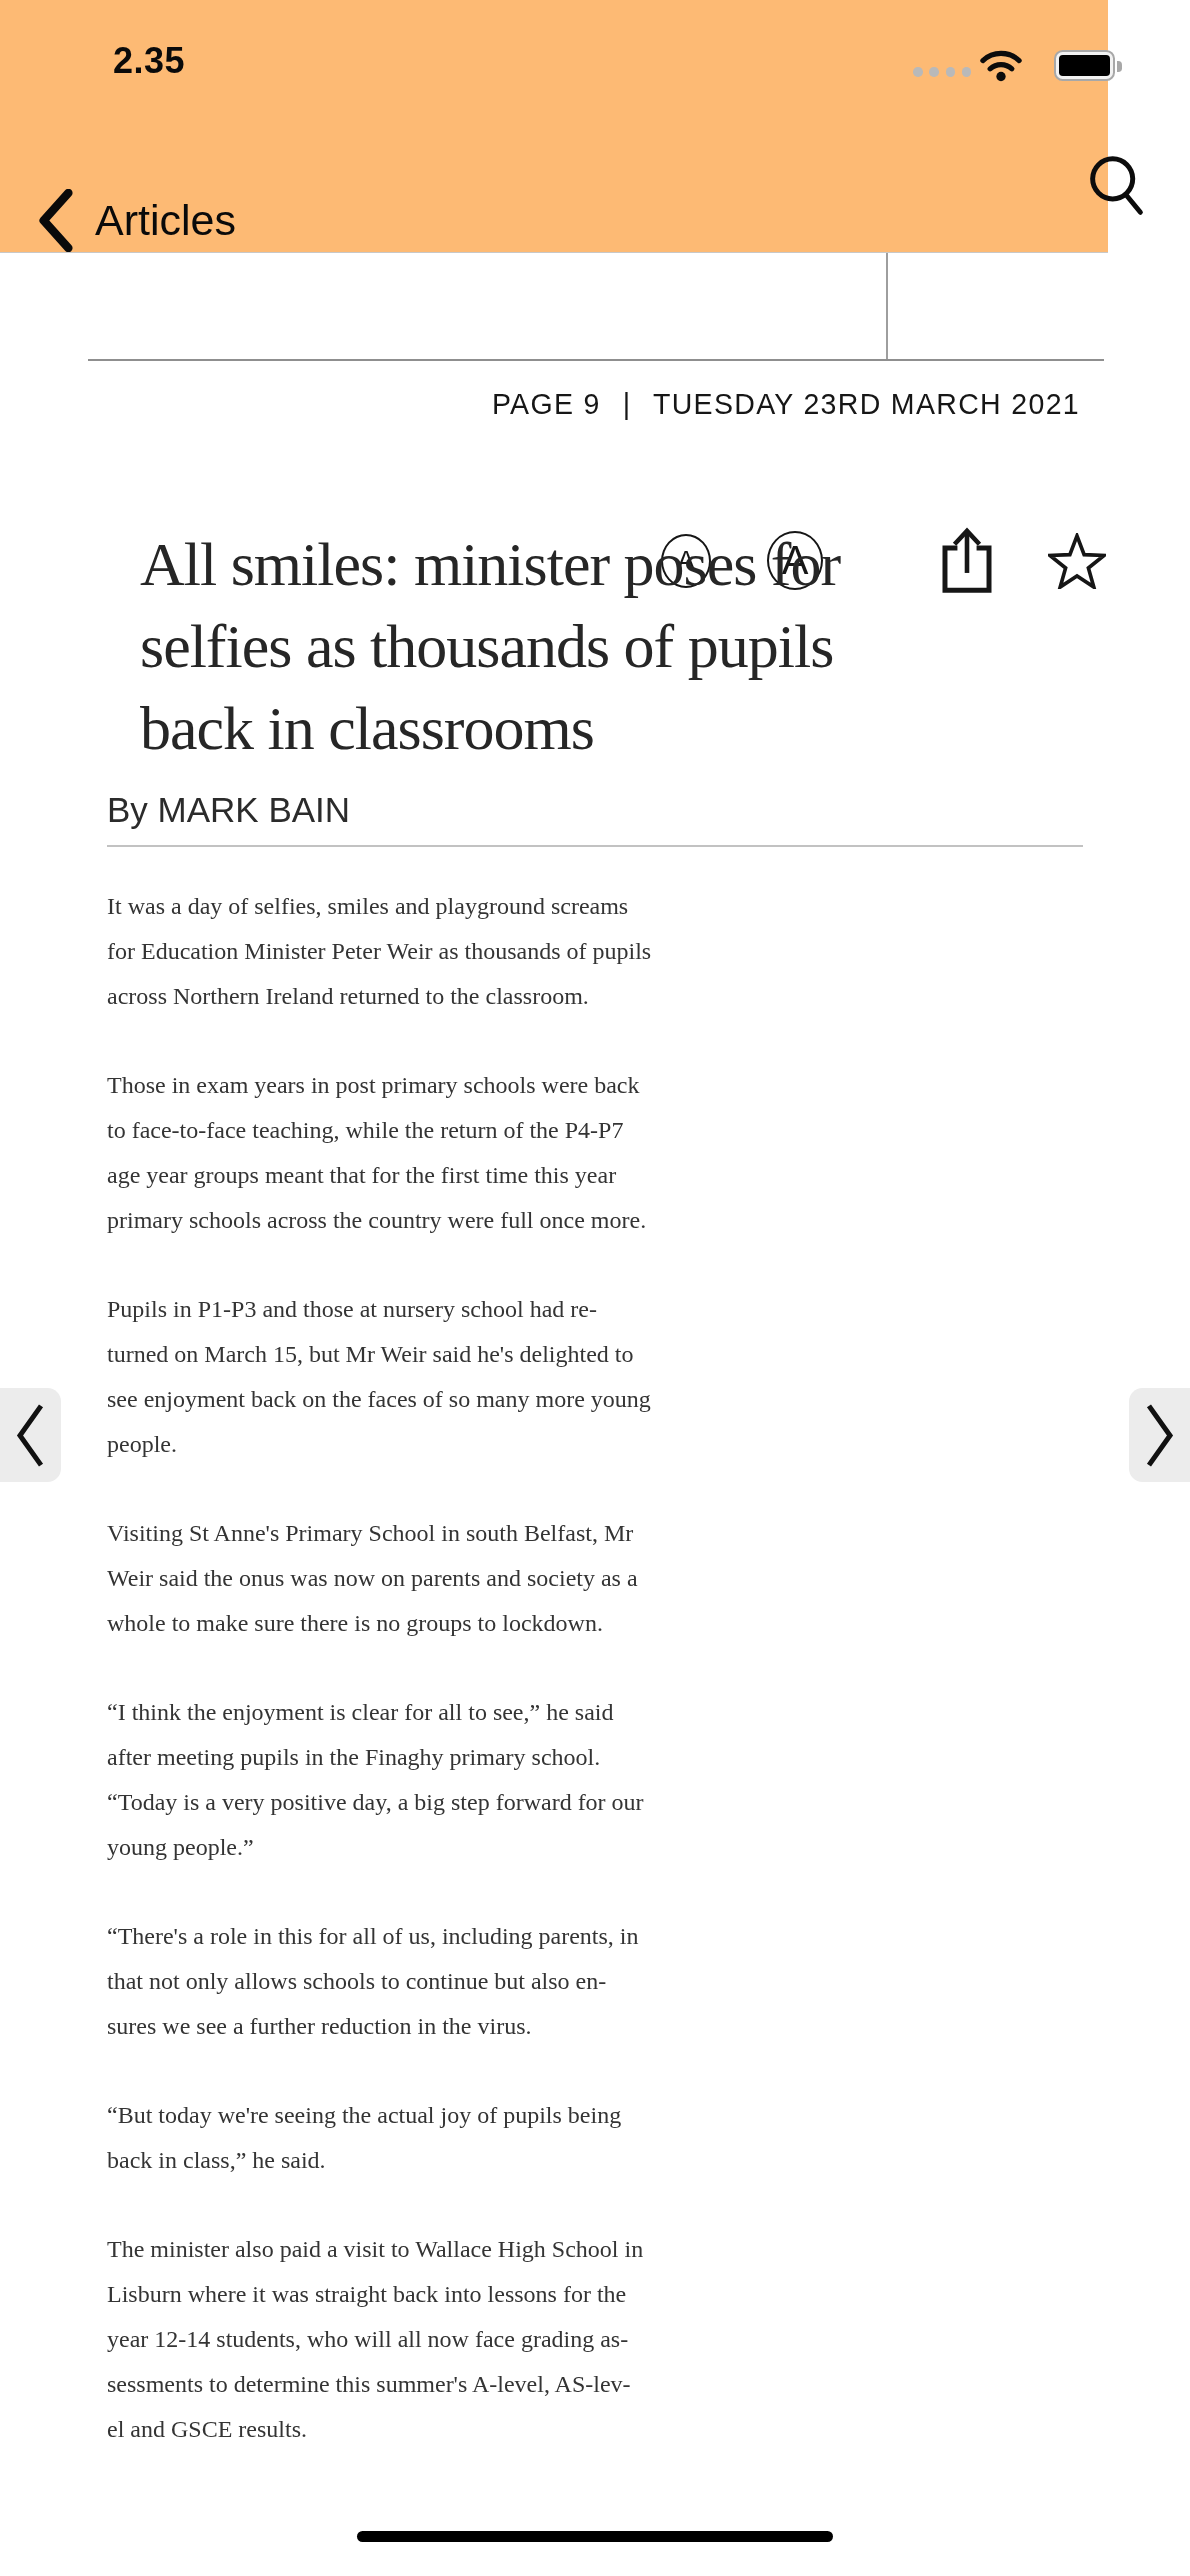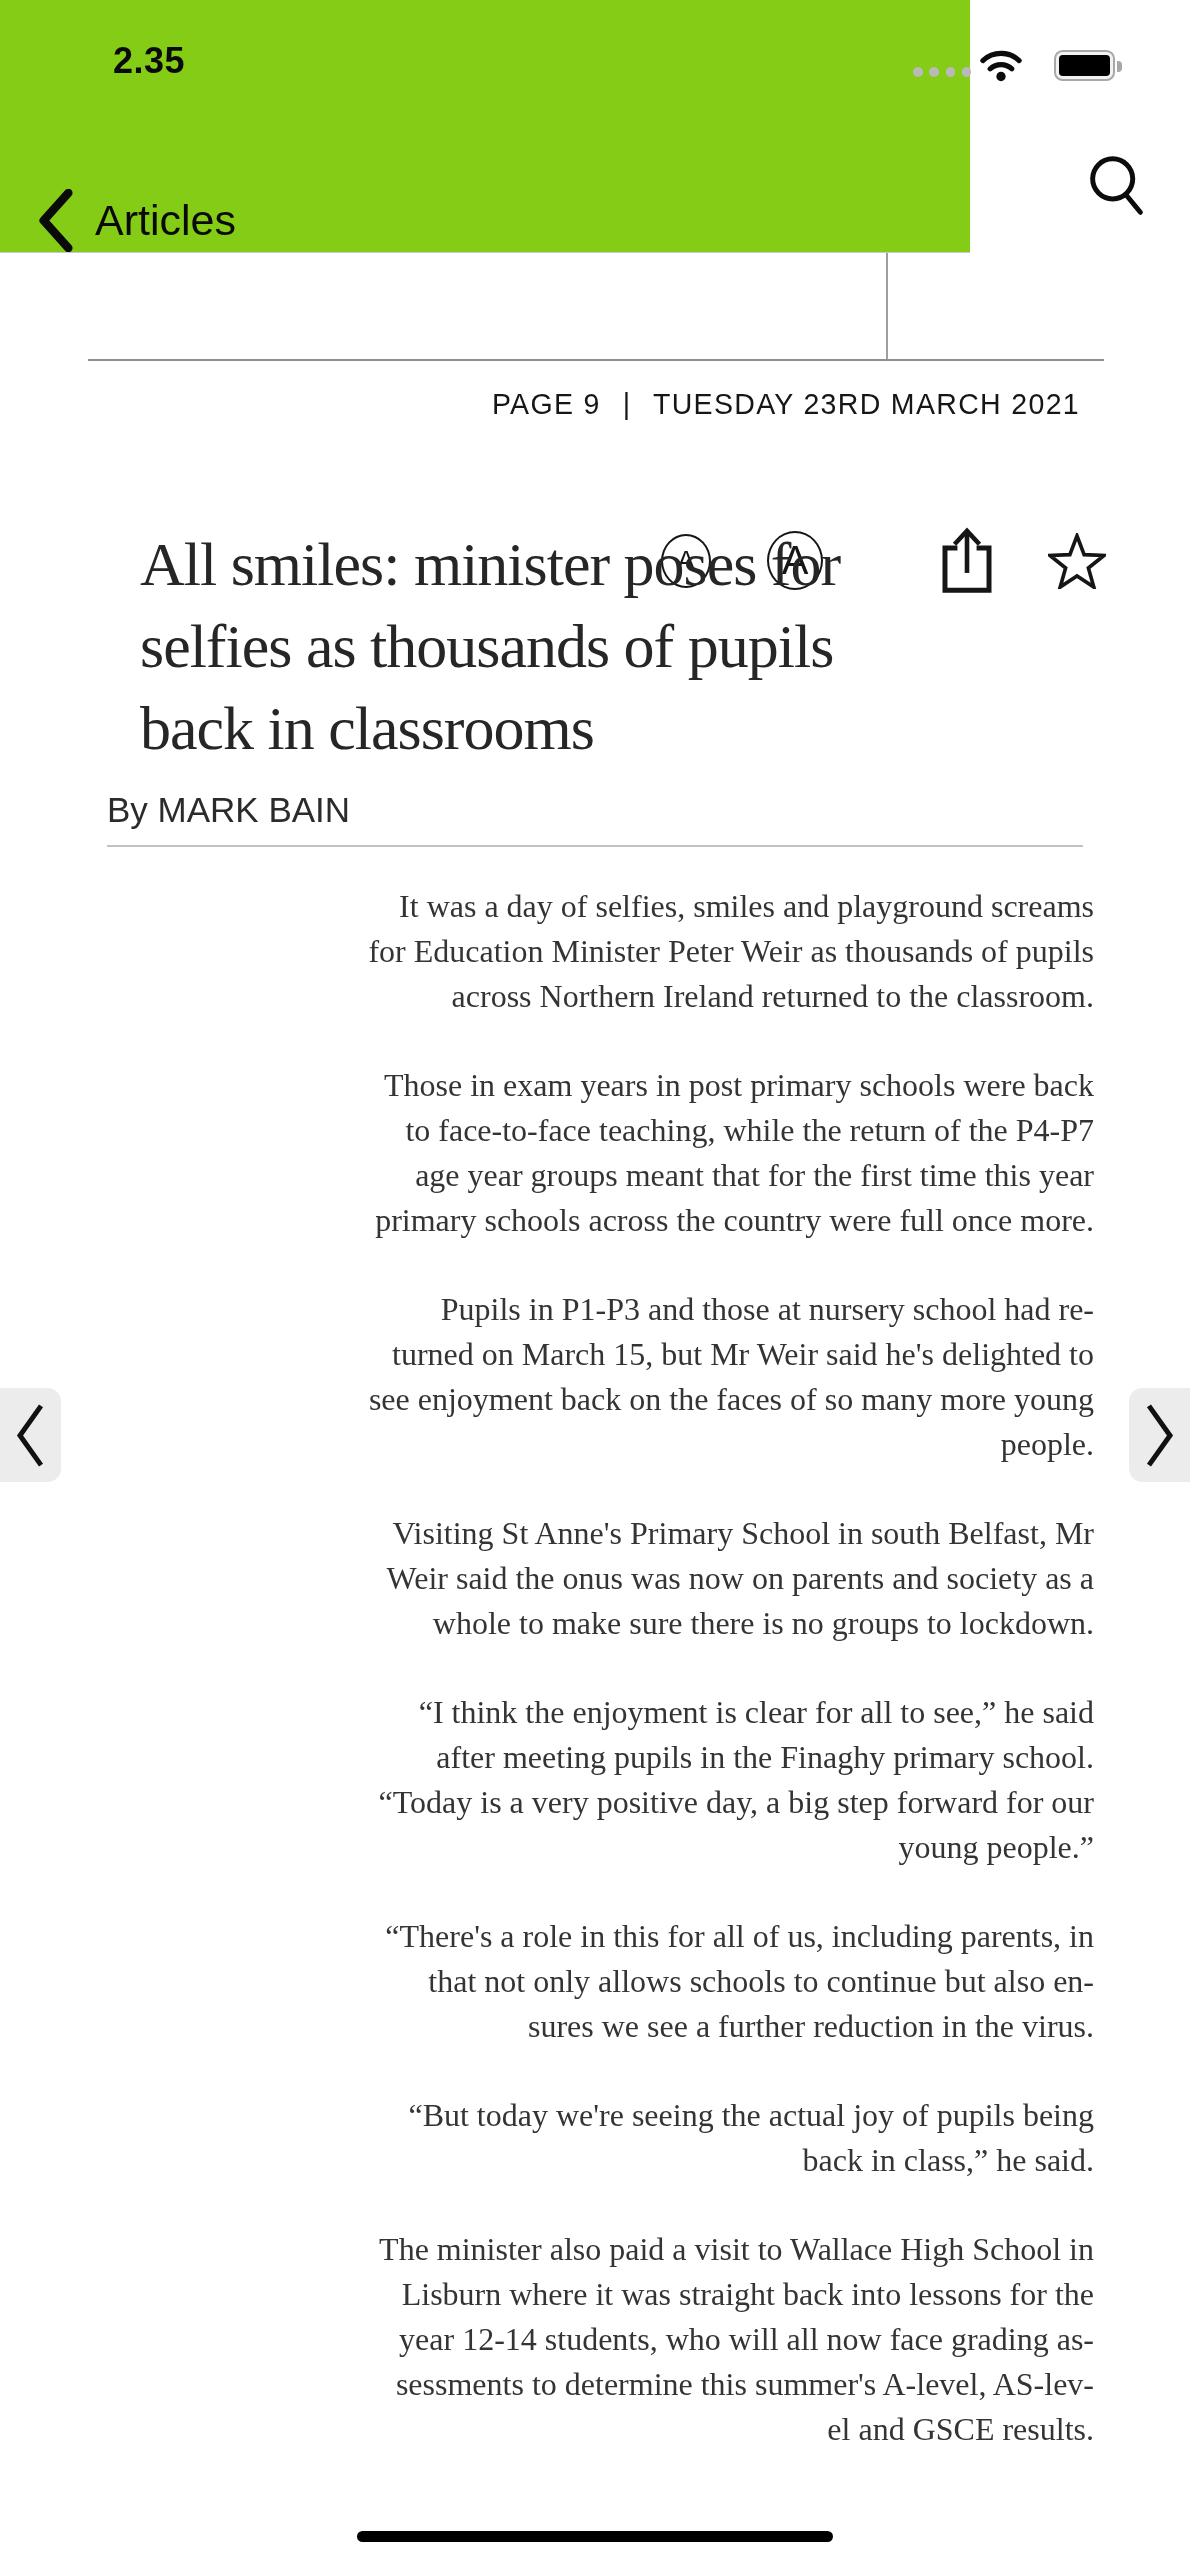--- a/index.html
+++ b/index.html
@@ -4,22 +4,22 @@
 <style>
   html,body{margin:0;padding:0;}
   body{
     width:1190px;height:2576px;position:relative;overflow:hidden;
     background:#ffffff;
     font-family:"Liberation Sans", sans-serif;
     -webkit-font-smoothing:antialiased;
   }
   
   .chrome{
-    position:absolute;top:0;left:0;width:970px;height:253px;
-    background:#84cc16;border-bottom:1.9px solid #c8c8c8;box-sizing:border-box;
+    position:absolute;top:0;left:0;width:1108px;height:253px;
+    background:#fdba74;border-bottom:1.9px solid #c8c8c8;box-sizing:border-box;
   }
   .time{
     position:absolute;left:113px;top:40px;
     font-size:36px;font-weight:bold;color:#0a0a0a;letter-spacing:0.5px;
   }
   .sig-dots{position:absolute;left:913px;top:67px;display:flex;gap:6.7px;}
   .sig-dots .dot{width:9.6px;height:9.6px;border-radius:50%;background:#b9b9b9;}
   .wifi{position:absolute;left:979px;top:48px;}
   .battery{position:absolute;left:1054px;top:50px;width:61px;height:31px;
     border:2.9px solid #a8a8a8;border-radius:8.6px;box-sizing:border-box;background:#f2f2f2;}
@@ -48,21 +48,21 @@
   .page-info .sep{margin:0 13.4px;color:#161616;}
   
   .headline{position:absolute;left:105px;top:523px;color:#262626;
     font-family:"Liberation Serif", serif;font-size:62px;line-height:82px;
     letter-spacing:-1px;white-space:nowrap;}
   .hl-line{display:block;margin-left:35px;}
   .byline{position:absolute;left:107px;top:790px;color:#2b2b2b;
     font-family:Liberation Sans, sans-serif;font-size:35px;}
   .byline-rule{position:absolute;left:107px;top:845px;width:976px;height:1.9px;background:#c2c2c2;}
   .article-body{position:absolute;left:107px;top:884px;width:987px;
-    font-family:"Liberation Serif", serif;font-size:32px;line-height:45px;color:#343434;text-align:right;}
+    font-family:"Liberation Serif", serif;font-size:24px;line-height:45px;color:#343434;}
   .para{margin:0 0 44px 0;}
   .para .line{display:block;white-space:nowrap;}
   
   .pager{position:absolute;top:1388px;width:61px;height:94px;background:#ececec;
     display:flex;align-items:center;justify-content:center;cursor:pointer;}
   .pager-left{left:0;border-radius:0 13.4px 13.4px 0;}
   .pager-right{right:0;border-radius:13.4px 0 0 13.4px;}
   
   .home-indicator{position:absolute;top:2531px;left:50%;transform:translateX(-50%);
     width:476px;height:10.5px;border-radius:5.8px;background:#000;cursor:grab;}

